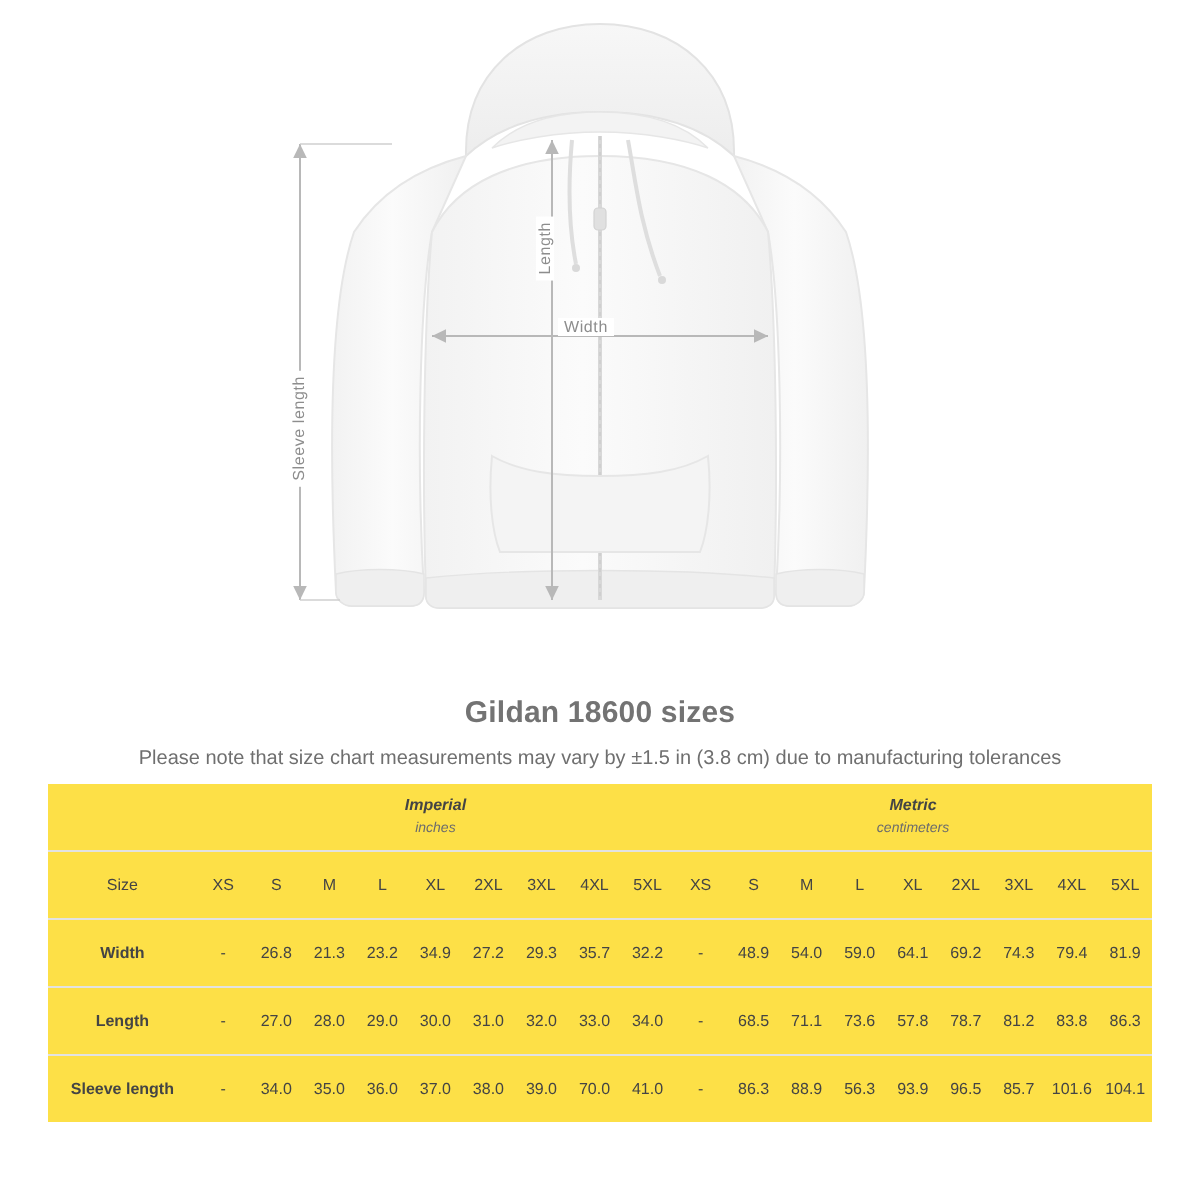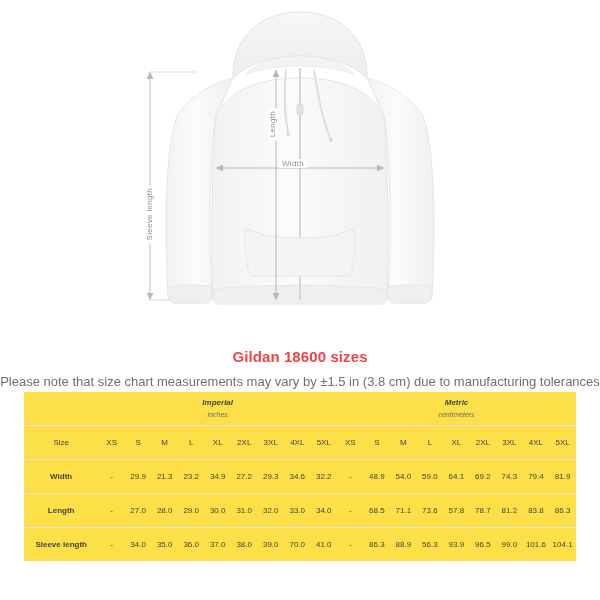--- a/index.html
+++ b/index.html
@@ -65,26 +65,26 @@
   }
 
   
   .title-block {
     text-align: center;
     padding-top: 18px;
   }
   .chart-title {
     font-size: 15px;
     font-weight: bold;
-    color: #ef4444;
+    color: #737373;
     margin: 0;
     letter-spacing: .1px;
   }
   .chart-note {
-    font-size: 13px;
+    font-size: 10px;
     color: #6f6f6f;
     margin: 9px 0 0 0;
   }
 
   
   .table-wrap {
     position: absolute;
     left: 24px;
     top: 392px;
     width: 552px;
@@ -251,27 +251,27 @@
           <td>XL</td>
           <td>2XL</td>
           <td>3XL</td>
           <td>4XL</td>
           <td>5XL</td>
         </tr>
 
         <tr class="row-sep">
           <td class="rowname">Width</td>
           <td>-</td>
-          <td>29.9</td>
+          <td>26.8</td>
           <td>21.3</td>
           <td>23.2</td>
           <td>34.9</td>
           <td>27.2</td>
           <td>29.3</td>
-          <td>34.6</td>
+          <td>35.7</td>
           <td>32.2</td>
           <td>-</td>
           <td>48.9</td>
           <td>54.0</td>
           <td>59.0</td>
           <td>64.1</td>
           <td>69.2</td>
           <td>74.3</td>
           <td>79.4</td>
           <td>81.9</td>
@@ -309,21 +309,21 @@
           <td>38.0</td>
           <td>39.0</td>
           <td>70.0</td>
           <td>41.0</td>
           <td>-</td>
           <td>86.3</td>
           <td>88.9</td>
           <td>56.3</td>
           <td>93.9</td>
           <td>96.5</td>
-          <td>99.0</td>
+          <td>85.7</td>
           <td>101.6</td>
           <td>104.1</td>
         </tr>
       </tbody>
     </table>
   </div>
 
 </div>
 
 </body></html>

